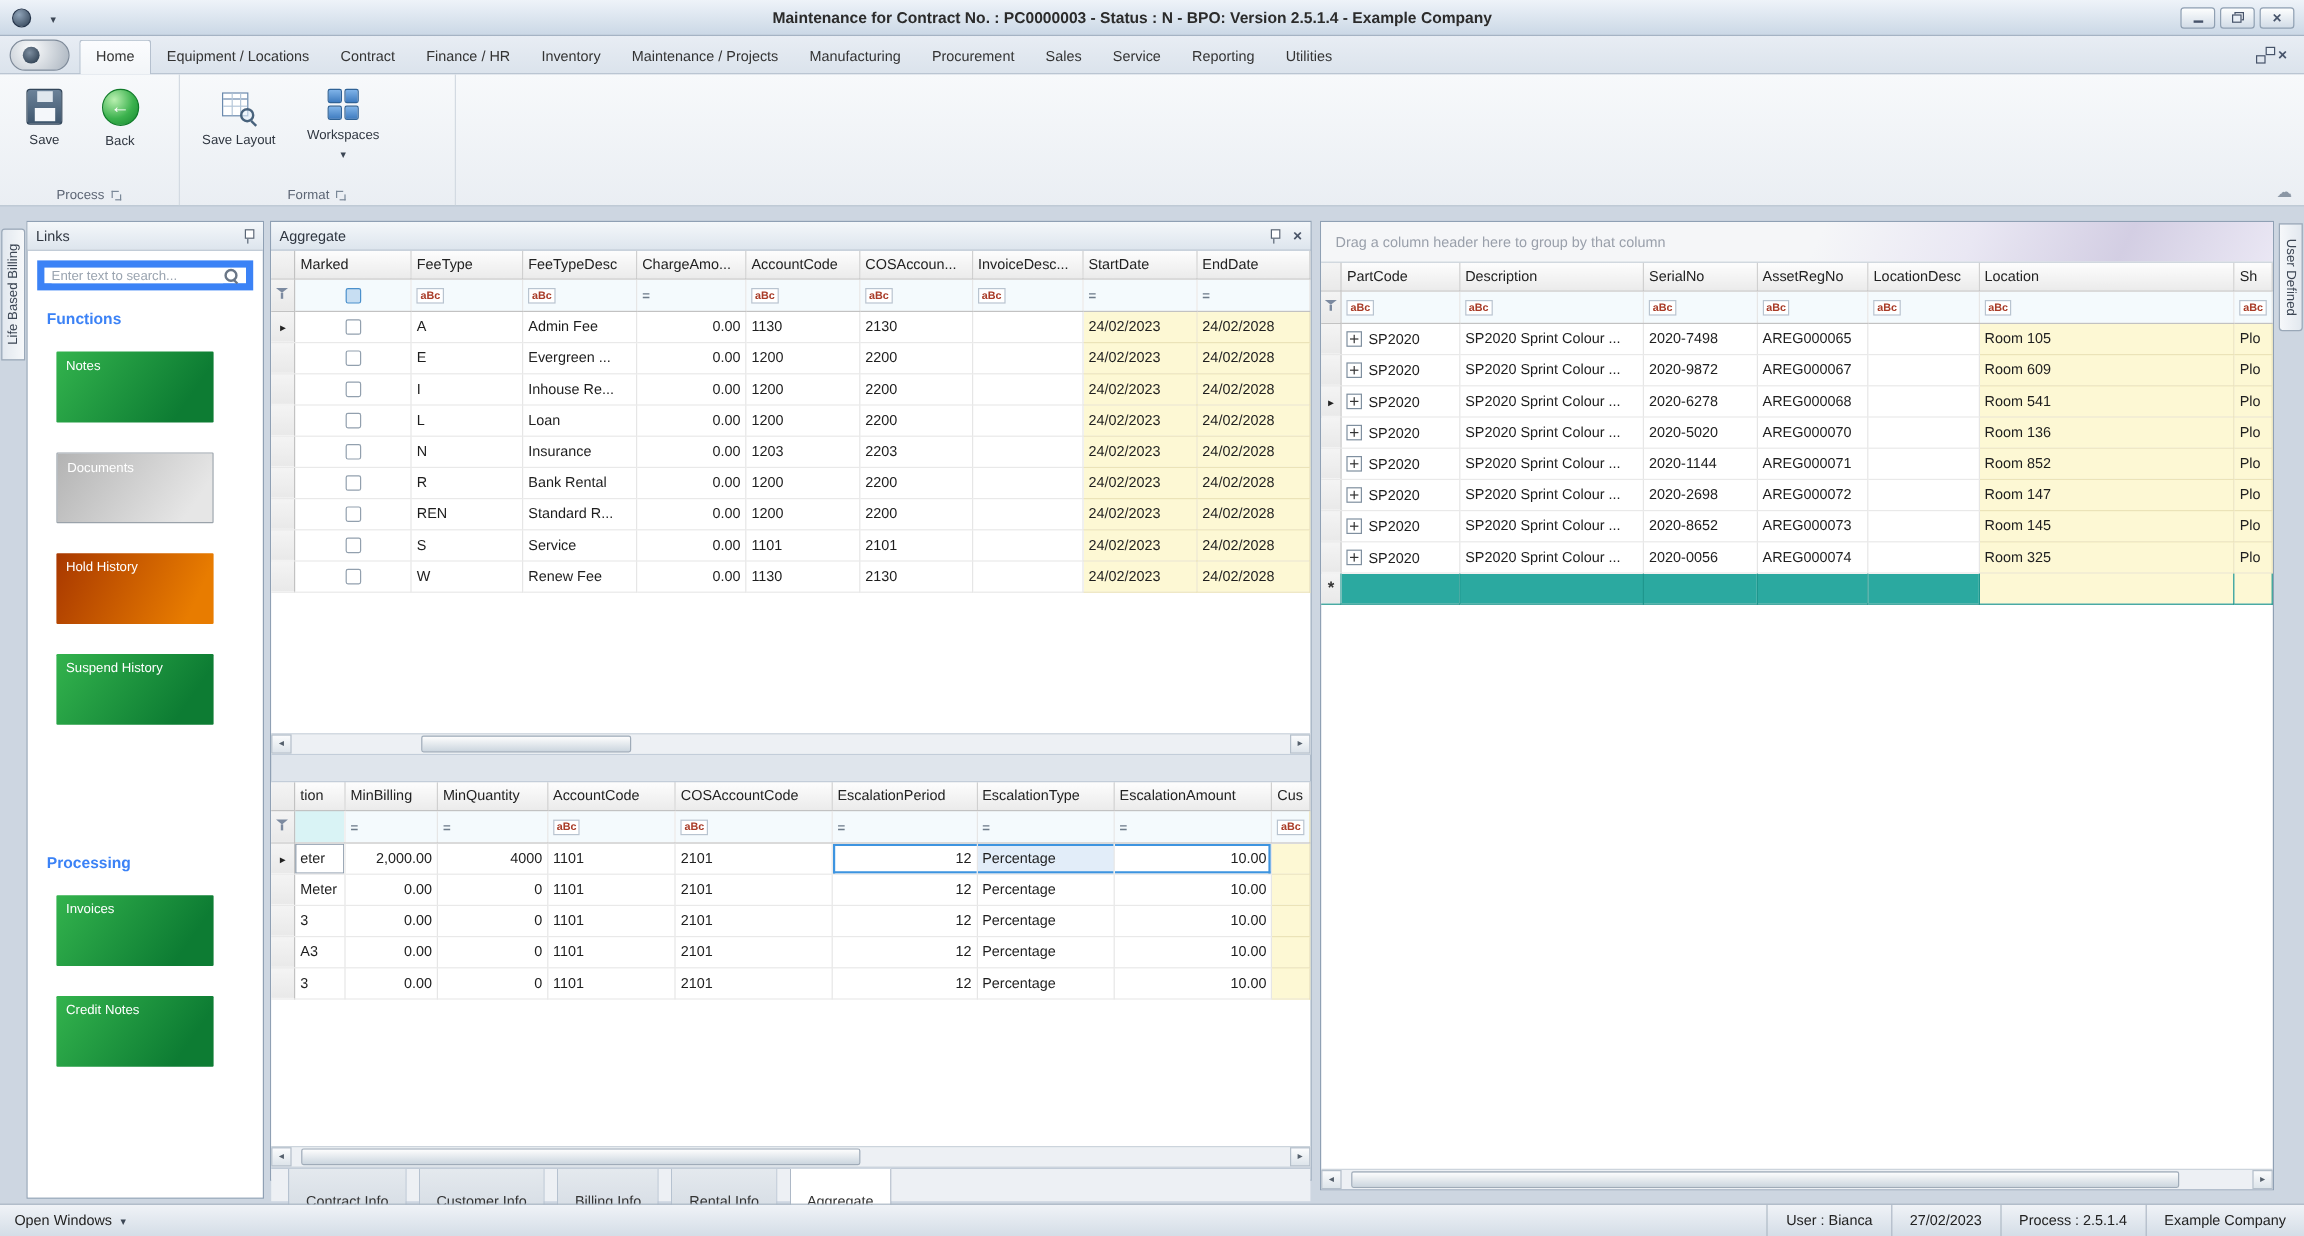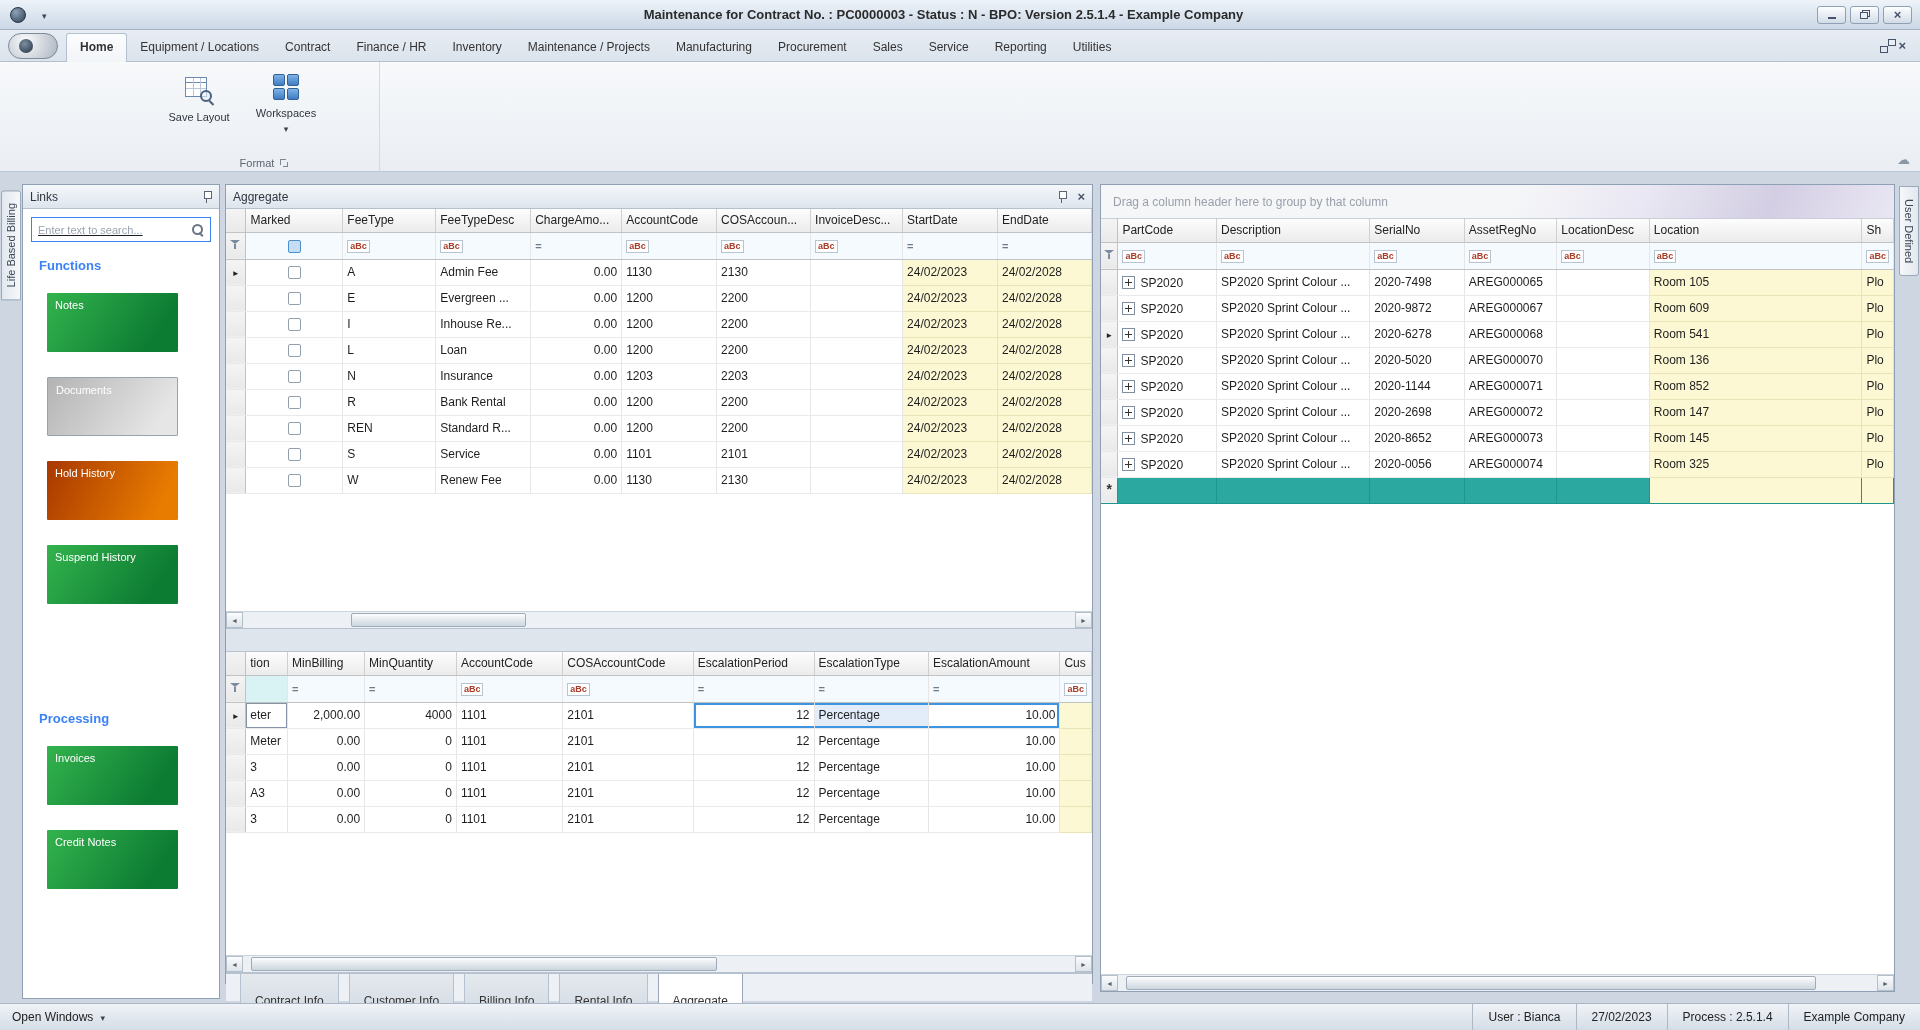--- a/index.html
+++ b/index.html
@@ -30,21 +30,21 @@
   .ribbon-row { position:absolute; top:30px; left:0; right:0; height:32px;
     background:linear-gradient(#e8edf4,#dbe3ec); border-bottom:1px solid #b5c0ce;
     display:flex; align-items:flex-end; }
   .app-btn { width:50px; height:26px; margin:0 8px 2px 8px; border-radius:13px;
     background:radial-gradient(circle at 35% 30%, #fbfcfd, #aab4bf); border:1px solid #7e8a99; position:relative; flex:none; }
   .app-btn::after { content:""; position:absolute; left:10px; top:5px; width:14px; height:14px; border-radius:50%;
     background:radial-gradient(circle at 40% 35%, #7d8ea0, #1f3042); }
   .rtabs { display:flex; align-items:flex-end; }
   .rtab { padding:6px 13px 7px; font-size:12px; color:#333; white-space:nowrap; }
   .rtab.active { background:linear-gradient(#fbfcfe,#f2f5f8); border:1px solid #b5c0ce; border-bottom:none;
-    border-radius:3px 3px 0 0; font-weight:bold; margin-bottom:-1px; padding-bottom:8px; }
+    border-radius:3px 3px 0 0; font-weight:normal; margin-bottom:-1px; padding-bottom:8px; }
   .mdi-controls { margin-left:auto; display:flex; gap:10px; align-items:center; padding:0 14px 8px 0; }
 
   
   .ribbon-body { position:absolute; top:62px; left:0; right:0; height:110px;
     background:linear-gradient(#f7f9fb,#eaeef3); border-bottom:1px solid #bac6d2; }
   .rgroup { position:absolute; top:0; bottom:0; border-right:1px solid #d3dae2; }
   .g-process { left:0; width:150px; }
   .g-format  { left:150px; width:230px; }
   .rbtns { display:flex; padding:10px 4px 0 6px; }
   .rbtn { display:flex; flex-direction:column; align-items:center; padding-top:2px; }
@@ -84,22 +84,22 @@
   .panel-caption { height:24px; background:linear-gradient(#f4f7fa,#dde5ed); border-bottom:1px solid #b4c0ce;
     display:flex; align-items:center; padding:0 7px; font-size:12px; color:#2f3640; flex:none; }
   .cap-tools { margin-left:auto; display:flex; align-items:center; gap:10px; }
   .pin-icon { position:relative; width:10px; height:13px; display:inline-block; }
   .pin-icon::before { content:""; position:absolute; top:1px; left:2px; width:6px; height:6px; border:1px solid #5a6676; background:#fff; }
   .pin-icon::after { content:""; position:absolute; top:9px; left:4px; width:1px; height:4px; background:#5a6676; }
   .x-icon::before { content:"×"; font-size:13px; font-weight:bold; color:#4a5568; line-height:1; }
 
   
   .links-panel { left:22px; top:184px; width:198px; height:815px; background:#fff; display:flex; flex-direction:column; }
-  .search-box { margin:8px 8px 0; height:25px; border:1px solid #3b82f6; background:#fff;
-    display:flex; align-items:center; padding:0 6px; flex:none;text-decoration:underline; }
+  .search-box { margin:8px 8px 0; height:25px; border:6px solid #3b82f6; background:#fff;
+    display:flex; align-items:center; padding:0 6px; flex:none; }
   .search-box input { border:none; outline:none; flex:1; font-family:"Liberation Sans",sans-serif; font-size:11px; color:#333; min-width:0; }
   .search-box input::placeholder { color:#9aa4b0; }
   .mag-icon { position:relative; width:13px; height:13px; flex:none; }
   .mag-icon::before { content:""; position:absolute; left:1px; top:1px; width:7px; height:7px; border:2px solid #6a7686; border-radius:50%; }
   .mag-icon::after { content:""; position:absolute; left:9px; top:9px; width:5px; height:2px; background:#6a7686; transform:rotate(45deg); transform-origin:0 0; }
   .links-h { font-weight:bold; font-size:13px; color:#3b82f6; margin:16px 12px 20px 16px; }
   .links-h.processing { margin-top:82px; }
   .link-btn { width:131px; min-height:59px; margin:0 0 25px 24px; padding:6px 8px;
     color:#fff; font-size:11px; border-radius:1px; flex:none; }
   .link-btn.green  { background:linear-gradient(125deg,#33b34d,#0d7c33 80%); }
@@ -230,20 +230,36 @@
       <span class="rtab">Utilities</span>
     </nav>
   <div class="mdi-controls">
     <span><span class="ico-min"></span></span>
     <span><span class="ico-restore"></span></span>
     <span><span class="ico-close"></span></span>
   </div>
 </div>
 
 <div class="ribbon-body">
+  <div class="rgroup g-process">
+    <div class="rbtns">
+      <div class="rbtn w-save">
+        <span class="icon-floppy"></span>
+        <span class="lbl">Save</span>
+      </div>
+      <div class="rbtn w-back">
+        <span class="icon-back"></span>
+        <span class="lbl">Back</span>
+      </div>
+    </div>
+    <div class="grp-label">
+      <span>Process</span>
+      <span class="launcher"></span>
+    </div>
+  </div>
   <div class="rgroup g-format">
     <div class="rbtns">
       <div class="rbtn w-slay">
         <span class="icon-savelayout">
             <span class="sl-sheet"></span>
             <span class="sl-mag"></span>
           </span>
         <span class="lbl">Save Layout</span>
       </div>
       <div class="rbtn w-wksp">

